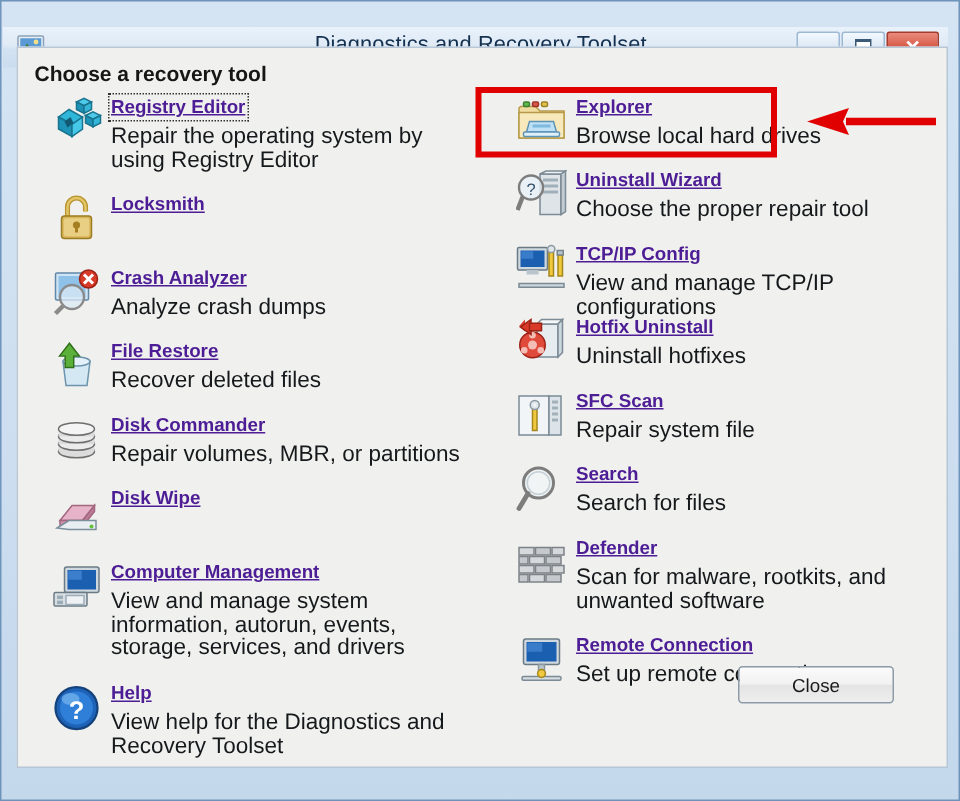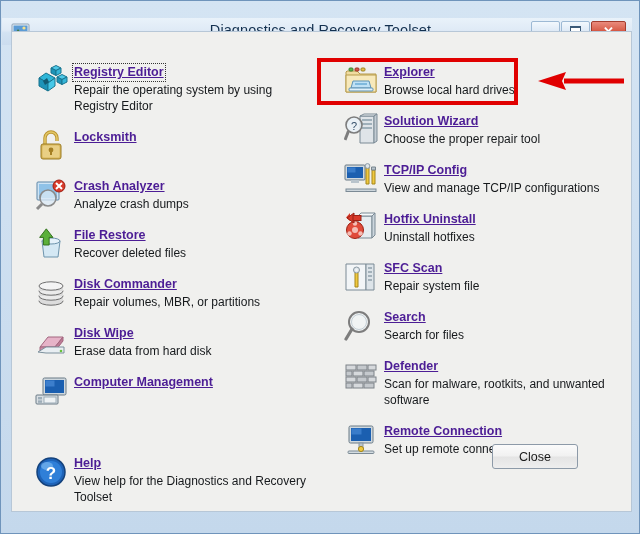--- a/index.html
+++ b/index.html
@@ -75,27 +75,27 @@
   }
   .tool .txt{position:absolute;left:62px;top:0;width:244px;}
   .tool .link{
     display:inline-block;
     font-size:12.5px;font-weight:bold;color:#4c1d95;
     text-decoration:underline;line-height:15px;
     cursor:pointer;white-space:nowrap;
   }
   .tool .link.focused{outline:1px dotted #333;outline-offset:1px;}
   .tool .desc{
-    margin-top:3px;font-size:12px;color:#16191c;line-height:15.5px;
+    margin-top:3px;font-size:15px;color:#16191c;line-height:15.5px;
     font-family:"Liberation Sans", sans-serif;
   }
 
   
   .closebtn{
-    position:absolute;left:480px;top:412px;width:86px;height:25px;
+    position:absolute;left:480px;top:412px;width:104px;height:25px;
     box-sizing:border-box;
     border:1px solid #8d9aa8;border-radius:3px;
     background:linear-gradient(to bottom,#fbfbfb 0%,#f1f1f1 48%,#e4e4e4 52%,#eeeeee 100%);
     font-size:12.5px;color:#1a1a1a;
     display:flex;align-items:center;justify-content:center;
     cursor:pointer;
   }
 
   
   .anno-box{
@@ -131,20 +131,21 @@
             <span class="max-sq"></span>
           </div>
       </div>
       <div class="wb close">
         <div class="glyph">✕</div>
       </div>
     </div>
   </div>
 
   <div class="client">
+    <div class="heading">Choose a recovery tool</div>
 
     <div class="columns">
       <div class="col left" id="col-left">
           <div class="tool" style="top: 0px;">
             <div class="ico"><svg width="34" height="34" viewBox="0 0 34 34">
                 <g>
                   <path d="M5 14 L12 9 L21 14 L14 19 Z" fill="#2fb6d8" stroke="#18748f"></path>
                   <path d="M5 14 L5 22 L14 27 L14 19 Z" fill="#1d93b8" stroke="#18748f"></path>
                   <path d="M14 19 L21 14 L21 22 L14 27 Z" fill="#46c8e8" stroke="#18748f"></path>
                   <path d="M9 17 L13 14 L15 18 L11 21 Z" fill="#125a72"></path>
@@ -204,33 +205,33 @@
             <div class="txt"><a class="link">Disk Commander</a><div class="desc">Repair volumes, MBR, or partitions</div></div>
           </div>
           <div class="tool" style="top: 261px;">
             <div class="ico"><svg width="34" height="34" viewBox="0 0 34 34">
                 <path d="M6 22 L14 12 L29 12 L21 22 Z" fill="#e6b3c8" stroke="#a2667e"></path>
                 <path d="M6 22 L6 26 L21 26 L21 22 Z" fill="#cf8fa9" stroke="#a2667e"></path>
                 <path d="M21 22 L29 12 L29 16 L21 26 Z" fill="#bd7b96" stroke="#a2667e"></path>
                 <path d="M4 27 L12 22 L30 22 L30 28 L12 28 Z" fill="#e8eef2" stroke="#7c909c"></path>
                 <circle cx="27" cy="26" r="1.3" fill="#67c23a"></circle>
               </svg></div>
-            <div class="txt"><a class="link">Disk Wipe</a><div class="desc">Erase data from hard disk</div></div>
+            <div class="txt"><a class="link">Disk Wipe</a></div>
           </div>
           <div class="tool" style="top: 310px;">
             <div class="ico"><svg width="34" height="34" viewBox="0 0 34 34">
                 <rect x="9" y="4" width="23" height="17" rx="1.5" fill="#cfd8de" stroke="#6b7b86"></rect>
                 <rect x="11" y="6" width="19" height="13" fill="#1b5fb0"></rect>
                 <rect x="11.5" y="6.5" width="9" height="6" fill="#4e8fdc" opacity=".65"></rect>
                 <rect x="2" y="21" width="22" height="9" rx="1" fill="#d9dfe3" stroke="#6b7b86"></rect>
                 <rect x="4" y="23" width="4" height="2.4" fill="#9dadb8"></rect>
                 <rect x="4" y="26.4" width="4" height="2.4" fill="#9dadb8"></rect>
                 <rect x="10" y="23" width="12" height="6" fill="#eef2f4" stroke="#9dadb8"></rect>
               </svg></div>
-            <div class="txt"><a class="link">Computer Management</a></div>
+            <div class="txt"><a class="link">Computer Management</a><div class="desc">View and manage system information, autorun, events, storage, services, and drivers</div></div>
           </div>
           <div class="tool" style="top: 391px;">
             <div class="ico"><svg width="34" height="34" viewBox="0 0 34 34">
                 <circle cx="17" cy="17" r="14" fill="#1e63b8" stroke="#14427c" stroke-width="1.5"></circle>
                 <circle cx="17" cy="17" r="11" fill="#2f7fd8"></circle>
                 <ellipse cx="13" cy="11" rx="6" ry="4" fill="#79b6ef" opacity=".7"></ellipse>
                 <text x="17" y="24" font-size="17" font-weight="bold" fill="#ffffff" text-anchor="middle" font-family="Liberation Sans, sans-serif">?</text>
               </svg></div>
             <div class="txt"><a class="link">Help</a><div class="desc">View help for the Diagnostics and Recovery Toolset</div></div>
           </div>
@@ -254,21 +255,21 @@
                 <path d="M16 3 L30 3 L30 30 L16 30 Z" fill="#dfe4e8" stroke="#7b8a95"></path>
                 <path d="M16 3 L20 1 L33 1 L30 3 Z" fill="#eef1f3" stroke="#7b8a95"></path>
                 <path d="M30 3 L33 1 L33 28 L30 30 Z" fill="#c3ccd3" stroke="#7b8a95"></path>
                 <rect x="18" y="6" width="10" height="2" fill="#9fb0ba"></rect>
                 <rect x="18" y="10" width="10" height="2" fill="#9fb0ba"></rect>
                 <rect x="18" y="14" width="10" height="2" fill="#9fb0ba"></rect>
                 <circle cx="10" cy="12" r="8" fill="#e8f1f8" fill-opacity=".8" stroke="#7d7d7d" stroke-width="1.6"></circle>
                 <line x1="4.5" y1="18" x2="1" y2="27" stroke="#7d7d7d" stroke-width="3"></line>
                 <text x="10" y="17" font-size="11" fill="#34506b" text-anchor="middle" font-family="Liberation Sans, sans-serif">?</text>
               </svg></div>
-            <div class="txt"><a class="link">Solution Wizard</a><div class="desc">Choose the proper repair tool</div></div>
+            <div class="txt"><a class="link">Uninstall Wizard</a><div class="desc">Choose the proper repair tool</div></div>
           </div>
           <div class="tool" style="top: 98px;">
             <div class="ico"><svg width="34" height="34" viewBox="0 0 34 34">
                 <rect x="1" y="3" width="20" height="15" rx="1" fill="#cfd8de" stroke="#6b7b86"></rect>
                 <rect x="3" y="5" width="16" height="11" fill="#1b5fb0"></rect>
                 <rect x="3.5" y="5.5" width="8" height="5" fill="#4e8fdc" opacity=".6"></rect>
                 <rect x="7" y="18" width="8" height="3" fill="#b9c4cc"></rect>
                 <rect x="2" y="27" width="30" height="2.5" fill="#cdd6dc" stroke="#7b8a95"></rect>
                 <path d="M22 5 L25 5 L25 22 L22 22 Z" fill="#f0c93f" stroke="#a5861b"></path>
                 <circle cx="23.5" cy="4" r="2.4" fill="#dfe6ea" stroke="#8a98a2"></circle>

